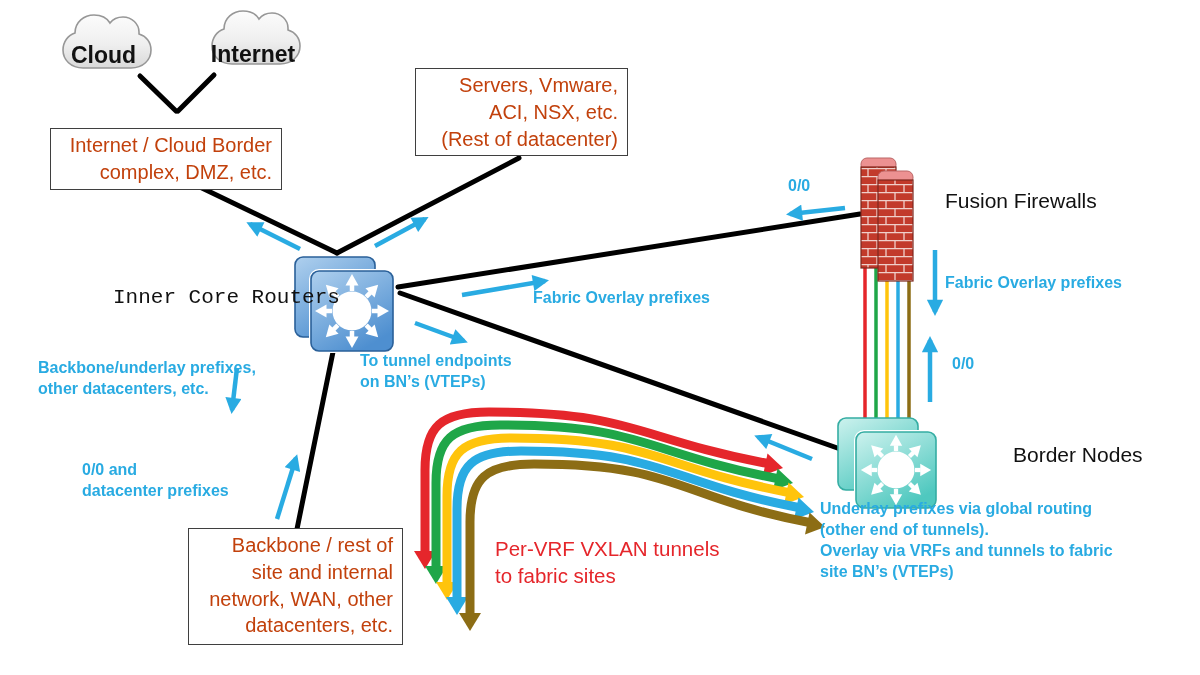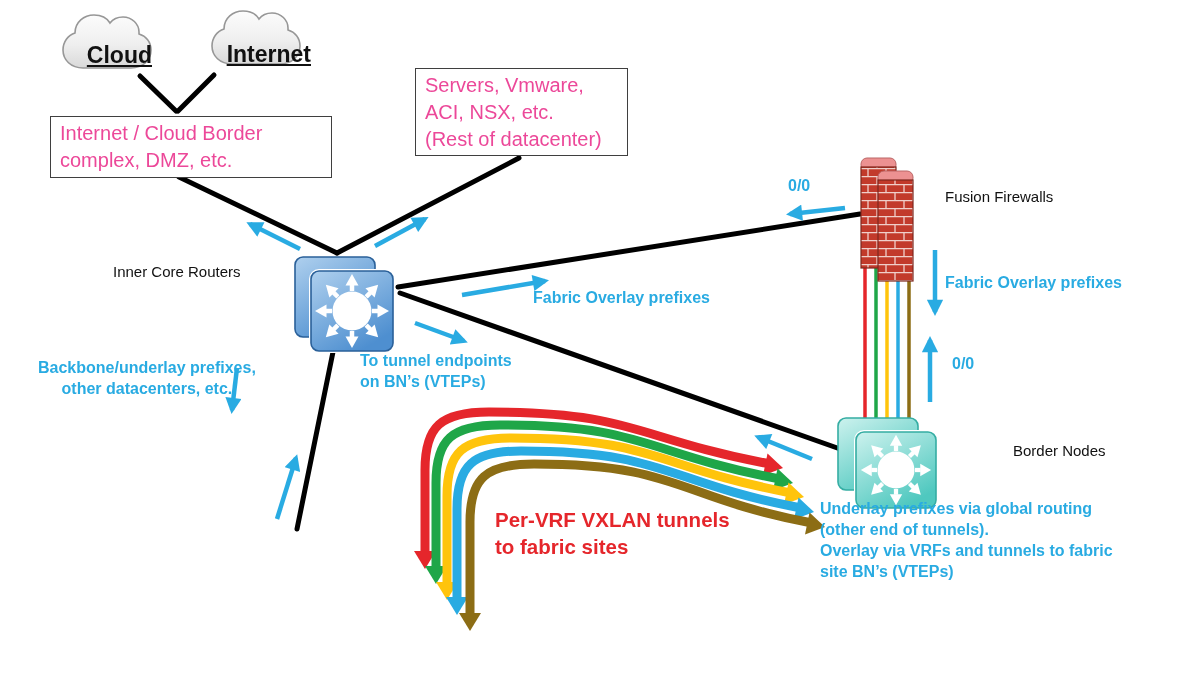--- a/index.html
+++ b/index.html
@@ -1,25 +1,25 @@
 <!DOCTYPE html>
 <html style="--cyan: #29ABE2; --red: #E5262B; --green: #1FA648; --yellow: #FFC40C; --olive: #8C6D15; --fw-red: #C23A2B; --fw-cap: #EC9191; --router-blue: #4E8FD0; --router-light: #AFD0EE; --teal: #4FC8BF; --teal-light: #CDF2EE; --link: #000000; --box-border: #3F3F3F;"><head>
 <meta charset="utf-8">
 <style>
   html,body{margin:0;padding:0;background:#fff;}
   #canvas{position:relative;width:1200px;height:675px;background:#fff;overflow:hidden;
           font-family:"Liberation Sans",sans-serif;}
   #diagram-svg{position:absolute;left:0;top:0;z-index:1;}
   .lbl{position:absolute;z-index:3;white-space:pre-line;line-height:1.32;}
   .cyan-lbl{color:var(--cyan);font-weight:600;font-size:16px;}
-  .black-lbl{color:#111;font-weight:400;font-size:15px;}
-  .red-lbl{color:var(--red);font-weight:700;font-size:20.5px;}
-  .cloud-lbl{color:#111;font-weight:600;font-size:23px;text-align:right;text-decoration:underline;}
+  .black-lbl{color:#111;font-weight:400;font-size:21px;}
+  .red-lbl{color:var(--red);font-weight:400;font-size:20.5px;margin-top:29px;}
+  .cloud-lbl{color:#111;font-weight:600;font-size:23px;text-align:center;}
   .node-box{position:absolute;z-index:2;background:#fff;border:1.6px solid var(--box-border);
-            color:#ec4899;font-size:20px;line-height:1.34;padding:3px 9px;white-space:pre-line;}
+            color:#c2410c;font-size:20px;line-height:1.34;padding:3px 9px;white-space:pre-line;text-align:right;}
 </style>
 </head>
 <body>
 
 <div id="canvas">
 
   <svg id="diagram-svg" width="1200" height="675" viewBox="0 0 1200 675">
     <defs>
       <linearGradient id="gradCloud" x1="0" y1="0" x2="0" y2="1">
         <stop offset="0" stop-color="#FCFCFC"></stop>
@@ -140,41 +140,47 @@
     </g>
 
     <g>
       <rect x="838" y="418" width="80" height="72" rx="8" fill="url(#gradTeal)" stroke="#35ADA3" stroke-width="1.6"></rect>
       <rect x="856" y="432" width="80" height="76" rx="8" fill="none" stroke="#fff" stroke-width="4"></rect>
       <rect x="856" y="432" width="80" height="76" rx="8" fill="url(#gradTeal)" stroke="#35ADA3" stroke-width="1.6"></rect>
       <use href="#routerGlyph" transform="translate(896,470) scale(0.95)"></use>
     </g>
   </svg>
 
-  <div class="node-box" style="left:50px;top:116px;width:282px;min-height:52px;box-sizing:border-box;">Internet / Cloud Border
+  <div class="node-box" style="left:50px;top:128px;width:232px;min-height:52px;box-sizing:border-box;">Internet / Cloud Border
 complex, DMZ, etc.</div>
   <div class="node-box" style="left:415px;top:68px;width:213px;min-height:88px;box-sizing:border-box;">Servers, Vmware,
 ACI, NSX, etc.
 (Rest of datacenter)</div>
+  <div class="node-box" style="left:188px;top:528px;width:215px;min-height:117px;box-sizing:border-box;">Backbone / rest of
+site and internal
+network, WAN, other
+datacenters, etc.</div>
 
   <div class="lbl cloud-lbl" style="left:55px;top:40px;width:97px;">Cloud</div>
-  <div class="lbl cloud-lbl" style="left:203px;top:39px;width:100px;margin-left:8px;">Internet</div>
+  <div class="lbl cloud-lbl" style="left:203px;top:39px;width:100px;">Internet</div>
 
-  <div class="lbl black-lbl" style="left:113px;top:262px;">Inner Core Routers</div>
+  <div class="lbl black-lbl" style="left:113px;top:284px;font-family:Liberation Mono, monospace;">Inner Core Routers</div>
   <div class="lbl black-lbl" style="left:945px;top:187px;">Fusion Firewalls</div>
   <div class="lbl black-lbl" style="left:965px;top:441px;margin-left:48px;">Border Nodes</div>
 
   <div class="lbl cyan-lbl" style="left:788px;top:175px;">0/0</div>
   <div class="lbl cyan-lbl" style="left:533px;top:287px;">Fabric Overlay prefixes</div>
   <div class="lbl cyan-lbl" style="left:945px;top:272px;">Fabric Overlay prefixes</div>
   <div class="lbl cyan-lbl" style="left:952px;top:353px;">0/0</div>
   <div class="lbl cyan-lbl" style="left:360px;top:350px;">To tunnel endpoints
 on BN’s (VTEPs)</div>
-  <div class="lbl cyan-lbl" style="left:38px;top:357px;text-align:center;">Backbone/underlay prefixes,
+  <div class="lbl cyan-lbl" style="left:38px;top:357px;">Backbone/underlay prefixes,
 other datacenters, etc.</div>
+  <div class="lbl cyan-lbl" style="left:82px;top:459px;">0/0 and
+datacenter prefixes</div>
   <div class="lbl cyan-lbl" style="left:820px;top:498px;width:360px;">Underlay prefixes via global routing
 (other end of tunnels).
 Overlay via VRFs and tunnels to fabric
 site BN’s (VTEPs)</div>
 
   <div class="lbl red-lbl" style="left:495px;top:506px;">Per-VRF VXLAN tunnels
 to fabric sites</div>
 
 </div>
 

